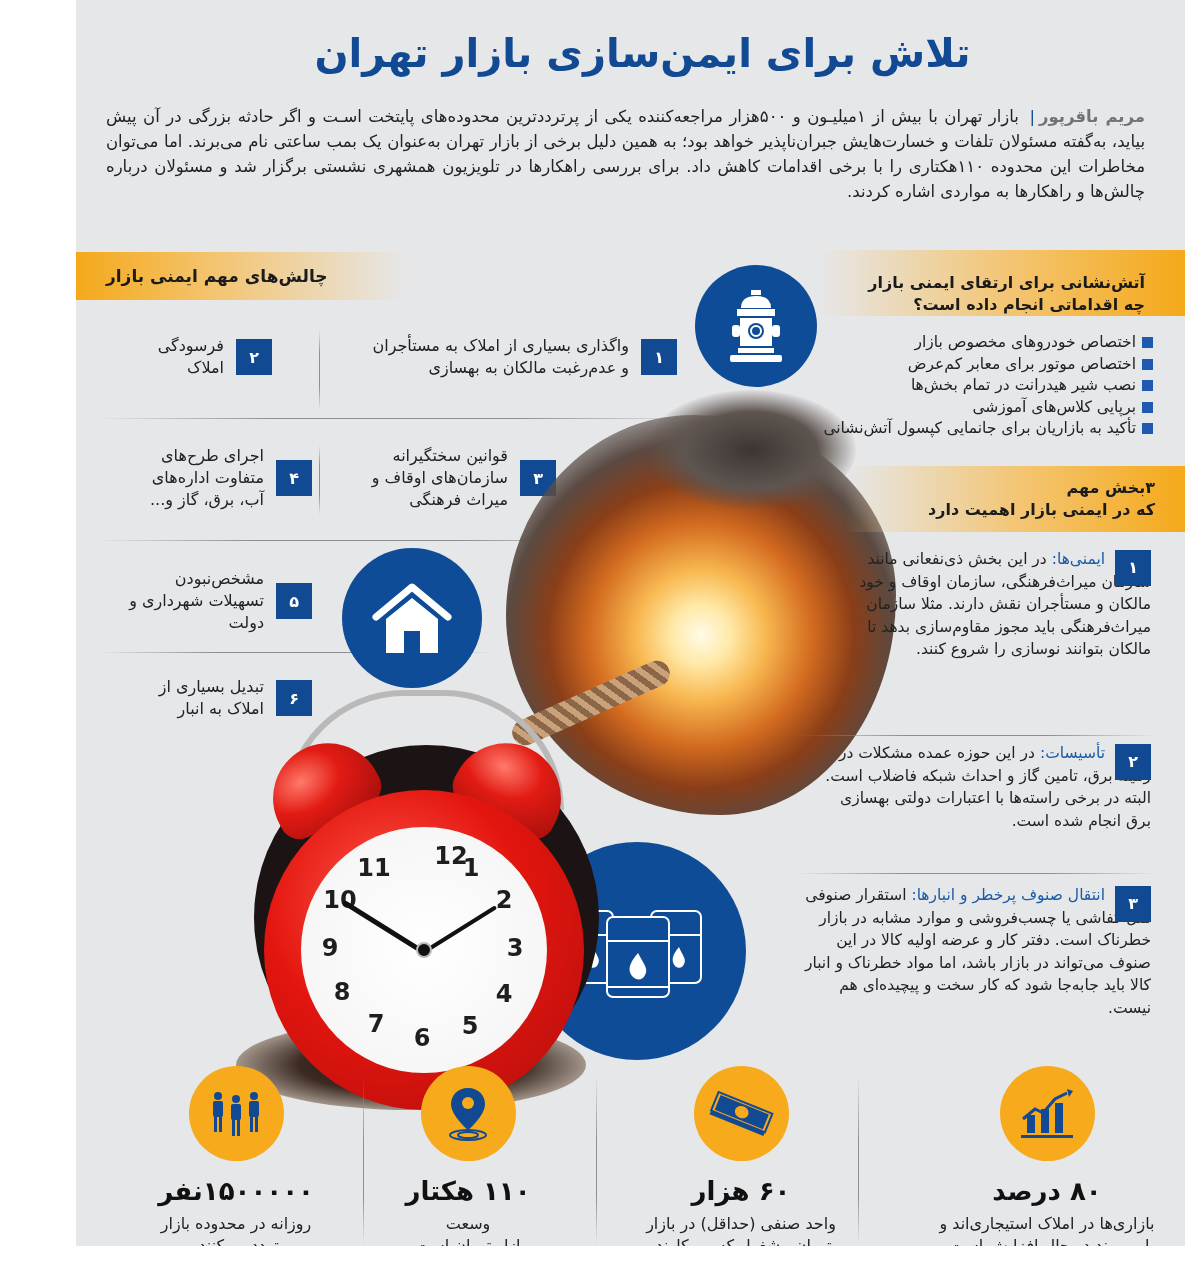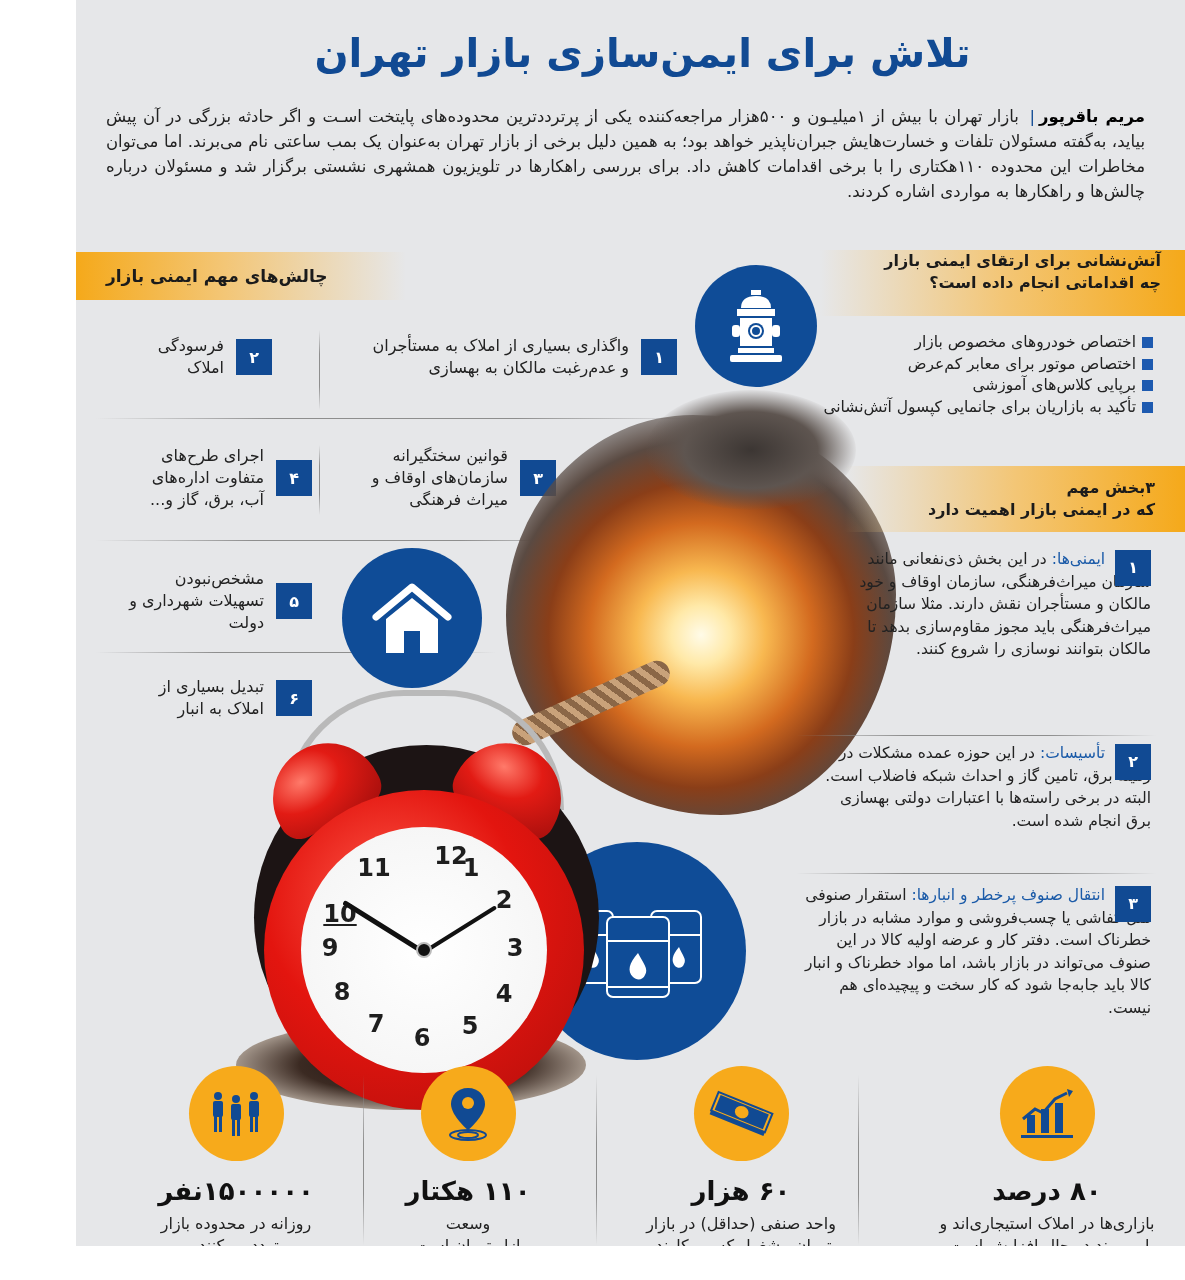--- a/index.html
+++ b/index.html
@@ -5,28 +5,28 @@
   * { box-sizing: border-box; margin: 0; padding: 0; }
   html, body { width: 1185px; height: 1280px; background: #ffffff; overflow: hidden; }
   body { font-family: "DejaVu Sans", "Liberation Sans", sans-serif; color: #1f1f1f; position: relative; }
 
   .page { position: absolute; left: 76px; top: 0; width: 1109px; height: 1246px; background: #e6e7e9; }
   .bottom-strip { position: absolute; left: 76px; top: 1246px; width: 1109px; height: 34px; background: #ffffff; }
 
   .title { position: absolute; left: 0; right: 0; top: 30px; text-align: center; font-size: 40px; font-weight: bold; color: #114a93; direction: rtl; padding-left: 24px; }
 
   .intro { position: absolute; right: 40px; left: 30px; top: 104px; font-size: 16.5px; line-height: 25px; text-align: justify; direction: rtl; color: #222; }
-  .intro .author { color: #000000; font-weight: bold; }
+  .intro .author { color: #737373; font-weight: bold; }
   .intro .sep { color: #124c95; margin: 0 4px; }
 
   
   .banner { position: absolute; height: 48px; display: flex; align-items: center; font-weight: bold; color: #1b1b1b; font-size: 17px; direction: rtl; }
   .banner-left { left: 0; top: 252px; width: 330px; padding-left: 30px; justify-content: flex-end; background: linear-gradient(to left, rgba(247,190,90,0) 0%, #f3c676 55%, #f5a91a 100%); direction: rtl; }
   .banner-left span { display: block; width: 100%; text-align: left; direction: rtl; }
-  .banner-right1 { right: 0; top: 250px; width: 365px; height: 66px; padding-right: 24px; background: linear-gradient(to right, rgba(247,190,90,0) 0%, #f3c676 50%, #f5a91a 100%); font-size: 16px; line-height: 22px; align-items: flex-start; }
+  .banner-right1 { right: 0; top: 250px; width: 365px; height: 66px; padding-right: 40px; background: linear-gradient(to right, rgba(247,190,90,0) 0%, #f3c676 50%, #f5a91a 100%); font-size: 16px; line-height: 22px; align-items: flex-end; }
   .banner-right2 { right: 0; top: 466px; width: 340px; height: 66px; padding-right: 30px; background: linear-gradient(to right, rgba(247,190,90,0) 0%, #f3c676 50%, #f5a91a 100%); font-size: 16px; line-height: 22px; }
 
   
   .chal { position: absolute; display: flex; align-items: center; gap: 12px; direction: rtl; }
   .num { width: 36px; height: 36px; background: #114a93; color: #fff; font-weight: bold; font-size: 16px; display: flex; align-items: center; justify-content: center; flex-shrink: 0; }
   .chal .txt { font-size: 16px; line-height: 22px; color: #222; }
   .hline { position: absolute; height: 1px; background: linear-gradient(to right, rgba(150,150,150,0), #8e8e8e 30%, #8e8e8e 70%, rgba(150,150,150,0)); }
   .vline { position: absolute; width: 1px; background: linear-gradient(to bottom, rgba(150,150,150,0), #8e8e8e 30%, #8e8e8e 70%, rgba(150,150,150,0)); }
 
   
@@ -166,20 +166,24 @@
     </div>
   </div>
   <ul class="actions">
     <li>
         <span class="bullet"></span>
         <span>اختصاص خودروهای مخصوص بازار</span>
       </li>
     <li>
         <span class="bullet"></span>
         <span>اختصاص موتور برای معابر کم‌عرض</span>
+      </li>
+    <li>
+        <span class="bullet"></span>
+        <span>نصب شیر هیدرانت در تمام بخش‌ها</span>
       </li>
     <li>
         <span class="bullet"></span>
         <span>برپایی کلاس‌های آموزشی</span>
       </li>
     <li>
         <span class="bullet"></span>
         <span>تأکید به بازاریان برای جانمایی کپسول آتش‌نشانی</span>
       </li>
   </ul>
@@ -219,21 +223,21 @@
     <span class="clock-num" style="left:108px; top:14px;margin-left:27px;">12</span>
     <span class="clock-num" style="left:155px; top:26px;">1</span>
     <span class="clock-num" style="left:188px; top:58px;">2</span>
     <span class="clock-num" style="left:199px; top:106px;">3</span>
     <span class="clock-num" style="left:188px; top:152px;">4</span>
     <span class="clock-num" style="left:154px; top:184px;">5</span>
     <span class="clock-num" style="left:106px; top:196px;">6</span>
     <span class="clock-num" style="left:60px; top:182px;">7</span>
     <span class="clock-num" style="left:26px; top:150px;">8</span>
     <span class="clock-num" style="left:14px; top:106px;">9</span>
-    <span class="clock-num" style="left:24px; top:72px;text-decoration:underline;">10</span>
+    <span class="clock-num" style="left:24px; top:58px;">10</span>
     <span class="clock-num" style="left:58px; top:26px;">11</span>
     <div class="hand" style="width:95px; height:5px; transform: rotate(-148deg);"></div>
     <div class="hand" style="width:85px; height:4px; transform: rotate(-32deg);"></div>
     <div style="position:absolute; left:100px; top:100px; width:16px; height:16px; border-radius:50%; background:#111; border:2px solid #bbb;"></div>
   </div>
 
   <div class="stat" style="left:846px; width:250px;">
     <div class="ycircle">
       <svg width="56" height="50" viewBox="0 0 56 50">
         <rect x="8" y="26" width="8" height="18" fill="#114a93"></rect>

